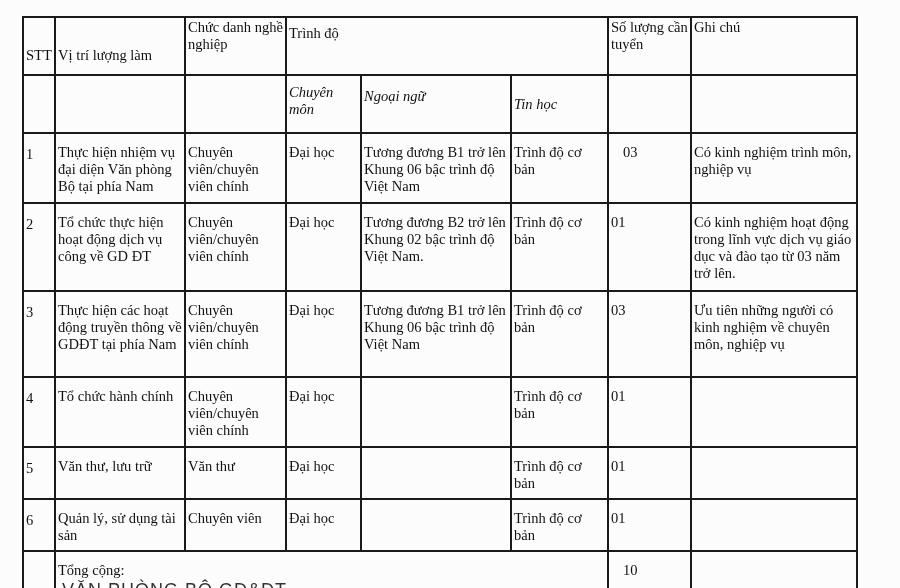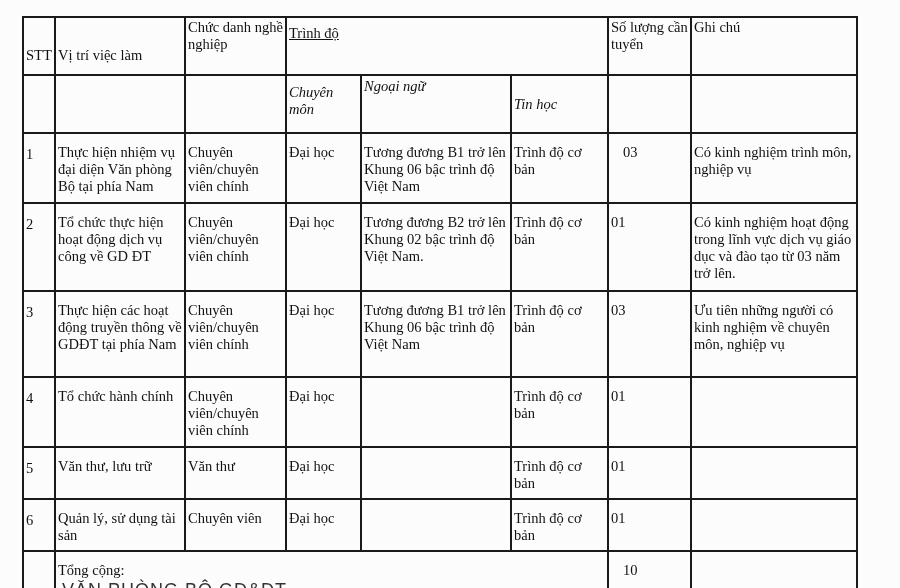--- a/index.html
+++ b/index.html
@@ -33,21 +33,21 @@
       font-weight: normal;
       overflow: hidden;
     }
     .b { font-weight: bold; }
     .bi { font-weight: bold; font-style: italic; }
     .j { text-align: justify; text-align-last: left; }
     .just-full { text-align: justify; text-align-last: justify; }
     .stt-cell { text-align: center; padding-top: 12px !important; }
     .hdr-stt { vertical-align: bottom !important; padding-bottom: 10px !important; text-align:center; }
     .hdr-vitri { vertical-align: bottom !important; padding-bottom: 10px !important; }
-    .hdr-trinhdo { text-align: right; padding-top: 7px !important; text-decoration: underline; }
+    .hdr-trinhdo { text-align: right; padding-top: 7px !important; }
     .row-cell { padding-top: 10px !important; }
     .qty { text-align: center; }
     .qty-left { padding-left: 14px !important; text-align:left !important; }
     .total-qty { font-weight: bold; padding-left: 14px !important; padding-top: 10px !important; margin-left: 24px; }
     .total-label { font-weight: bold; padding-top: 10px !important; }
     .footer-fragment {
       position: absolute;
       left: 62px;
       top: 580px;
       font-family: "Liberation Sans", sans-serif;
@@ -67,32 +67,32 @@
     <col style="width:101px">
     <col style="width:75px">
     <col style="width:150px">
     <col style="width:97px">
     <col style="width:83px">
     <col style="width:166px">
   </colgroup>
   <tbody>
       <tr style="height:58px">
     <td class="b hdr-stt">STT</td>
-    <td class="b hdr-vitri">Vị trí việc làm</td>
+    <td class="b hdr-vitri">Vị trí lượng làm</td>
     <td class="b just-full">Chức danh nghề nghiệp</td>
     <td class="b hdr-trinhdo" colspan="3">Trình độ</td>
     <td class="b just-full">Số lượng cần tuyển</td>
     <td class="b">Ghi chú</td>
   </tr>
   <tr style="height:58px">
     <td></td>
     <td></td>
     <td></td>
     <td class="bi" style="padding-top:8px">Chuyên môn</td>
-    <td class="bi" style="padding-top:2px">Ngoại ngữ</td>
+    <td class="bi" style="padding-top:12px">Ngoại ngữ</td>
     <td class="bi" style="padding-top:20px">Tin học</td>
     <td></td>
     <td></td>
   </tr>
 
   <tr style="height:70px">
     <td class="stt-cell">1</td>
     <td class="row-cell j">Thực hiện nhiệm vụ đại diện Văn phòng Bộ tại phía Nam</td>
     <td class="row-cell">Chuyên viên/chuyên viên chính</td>
     <td class="row-cell">Đại học</td>

